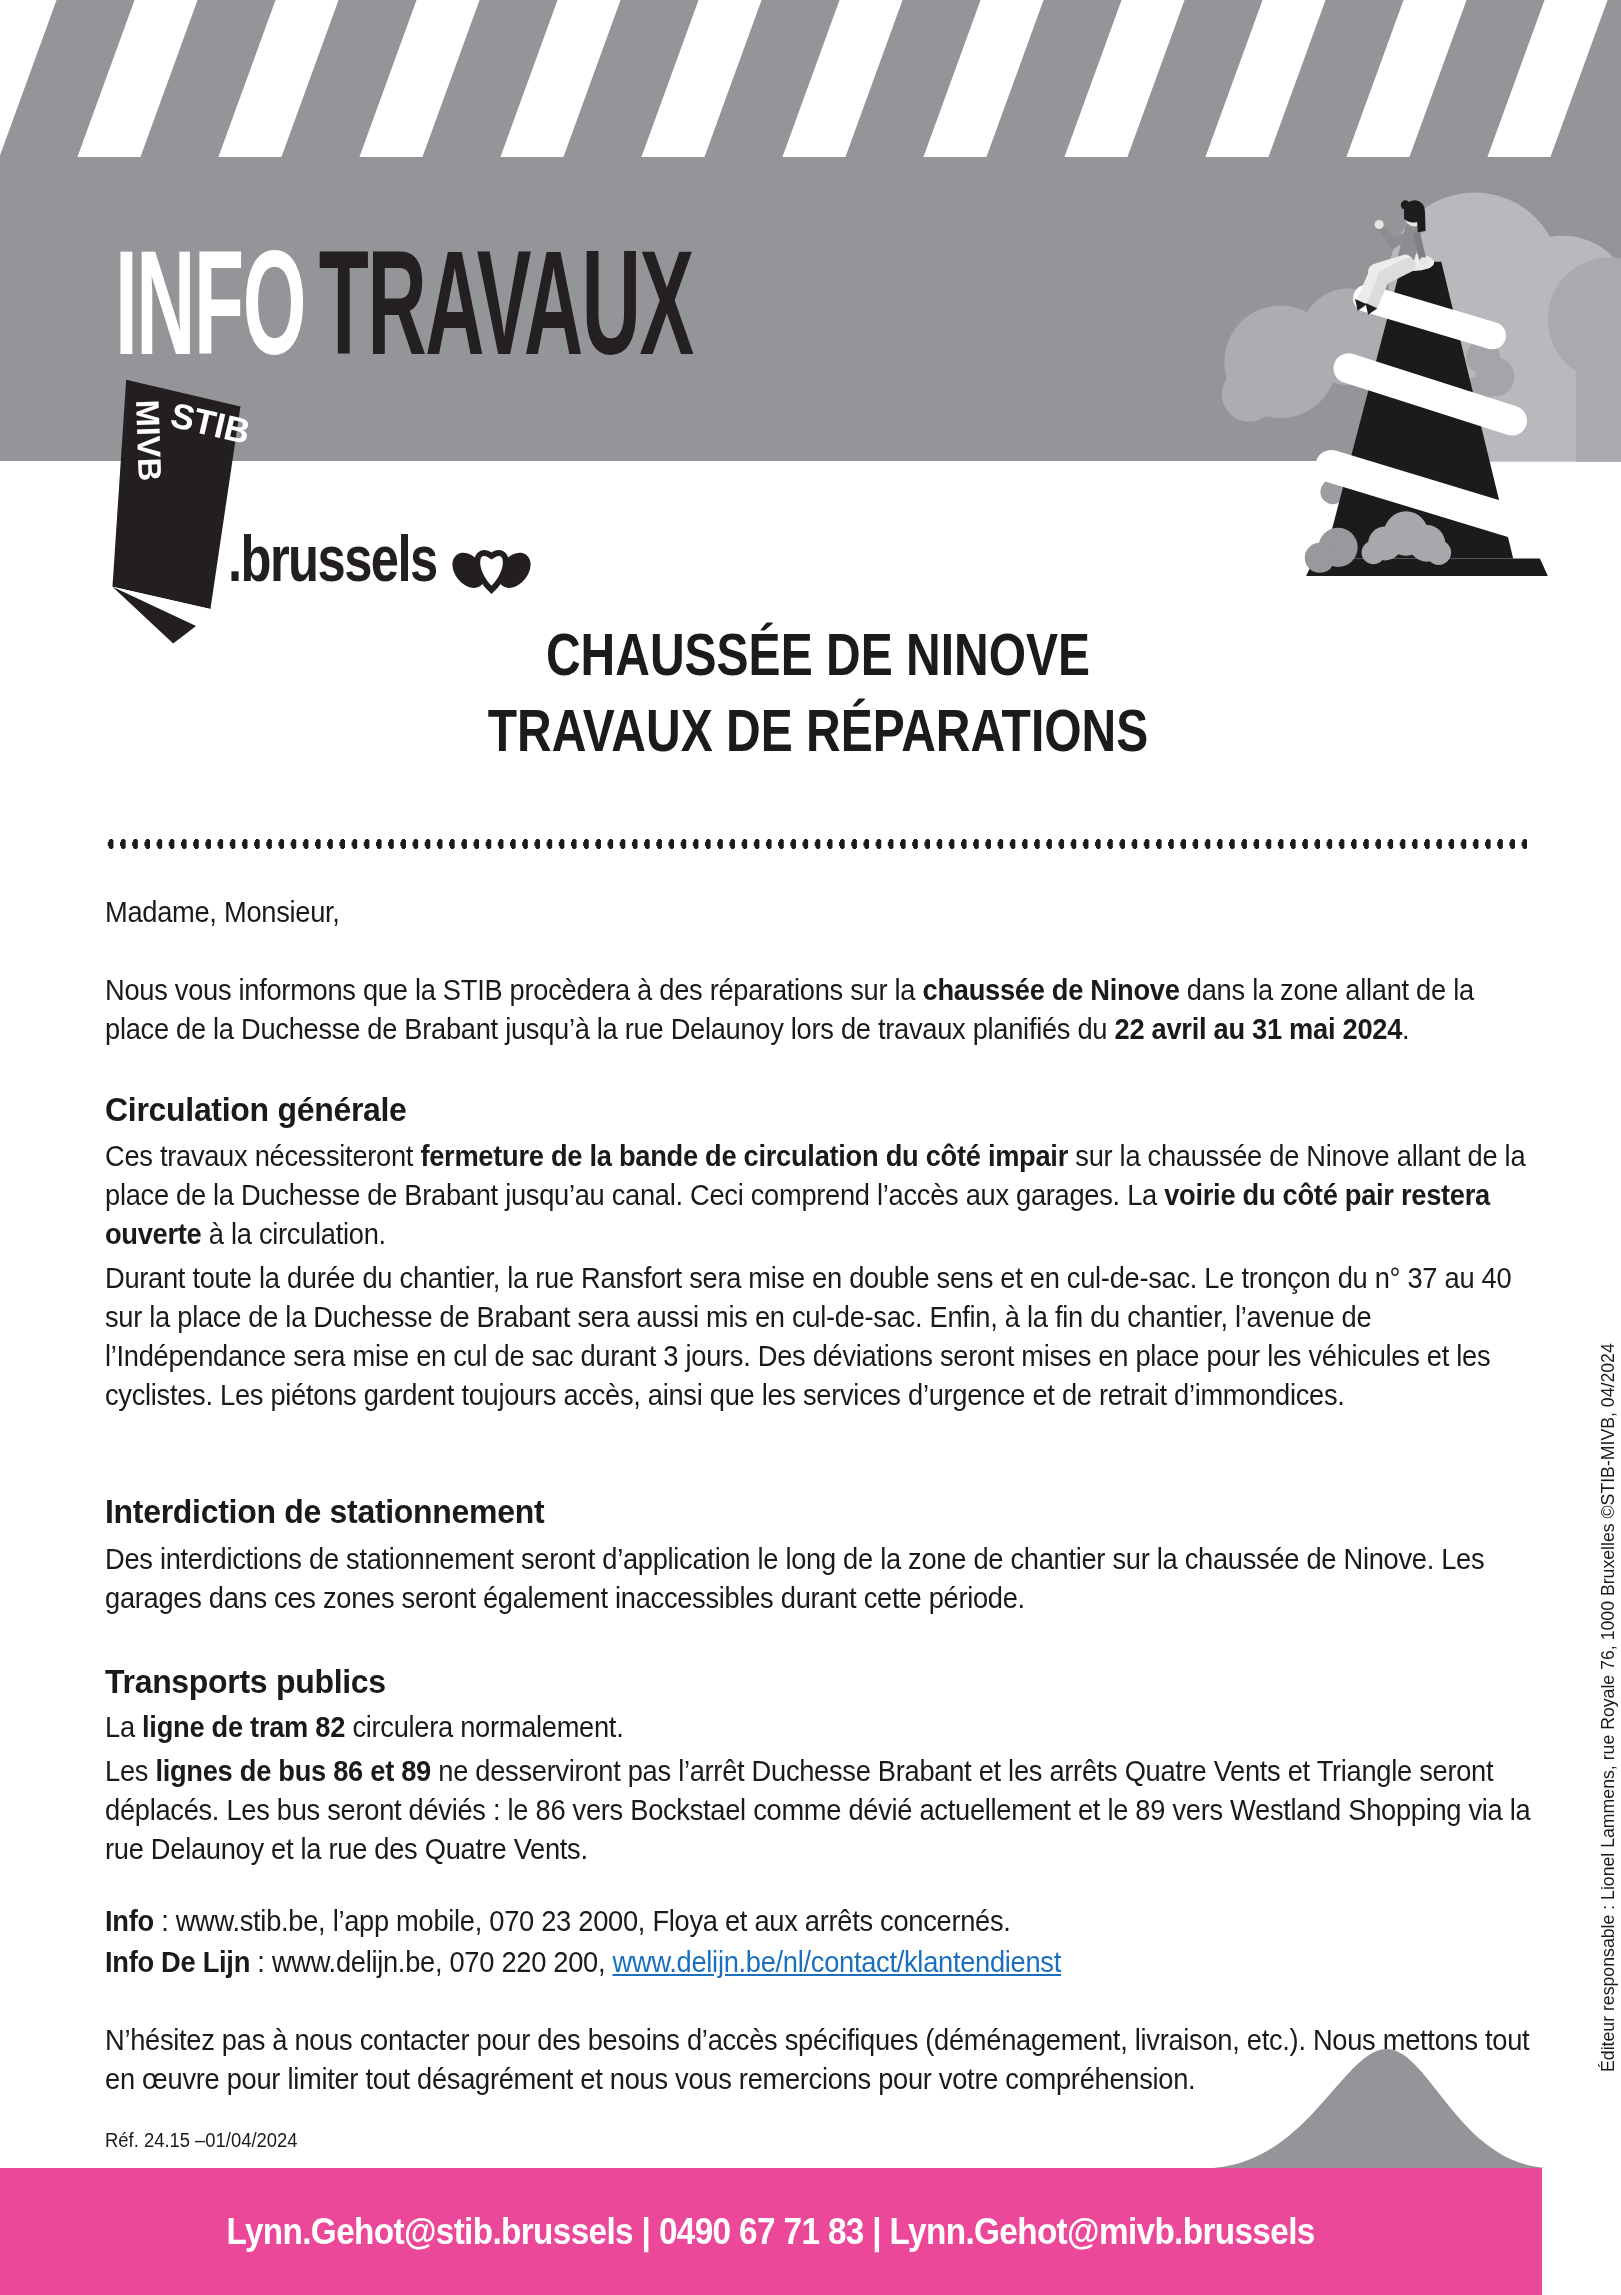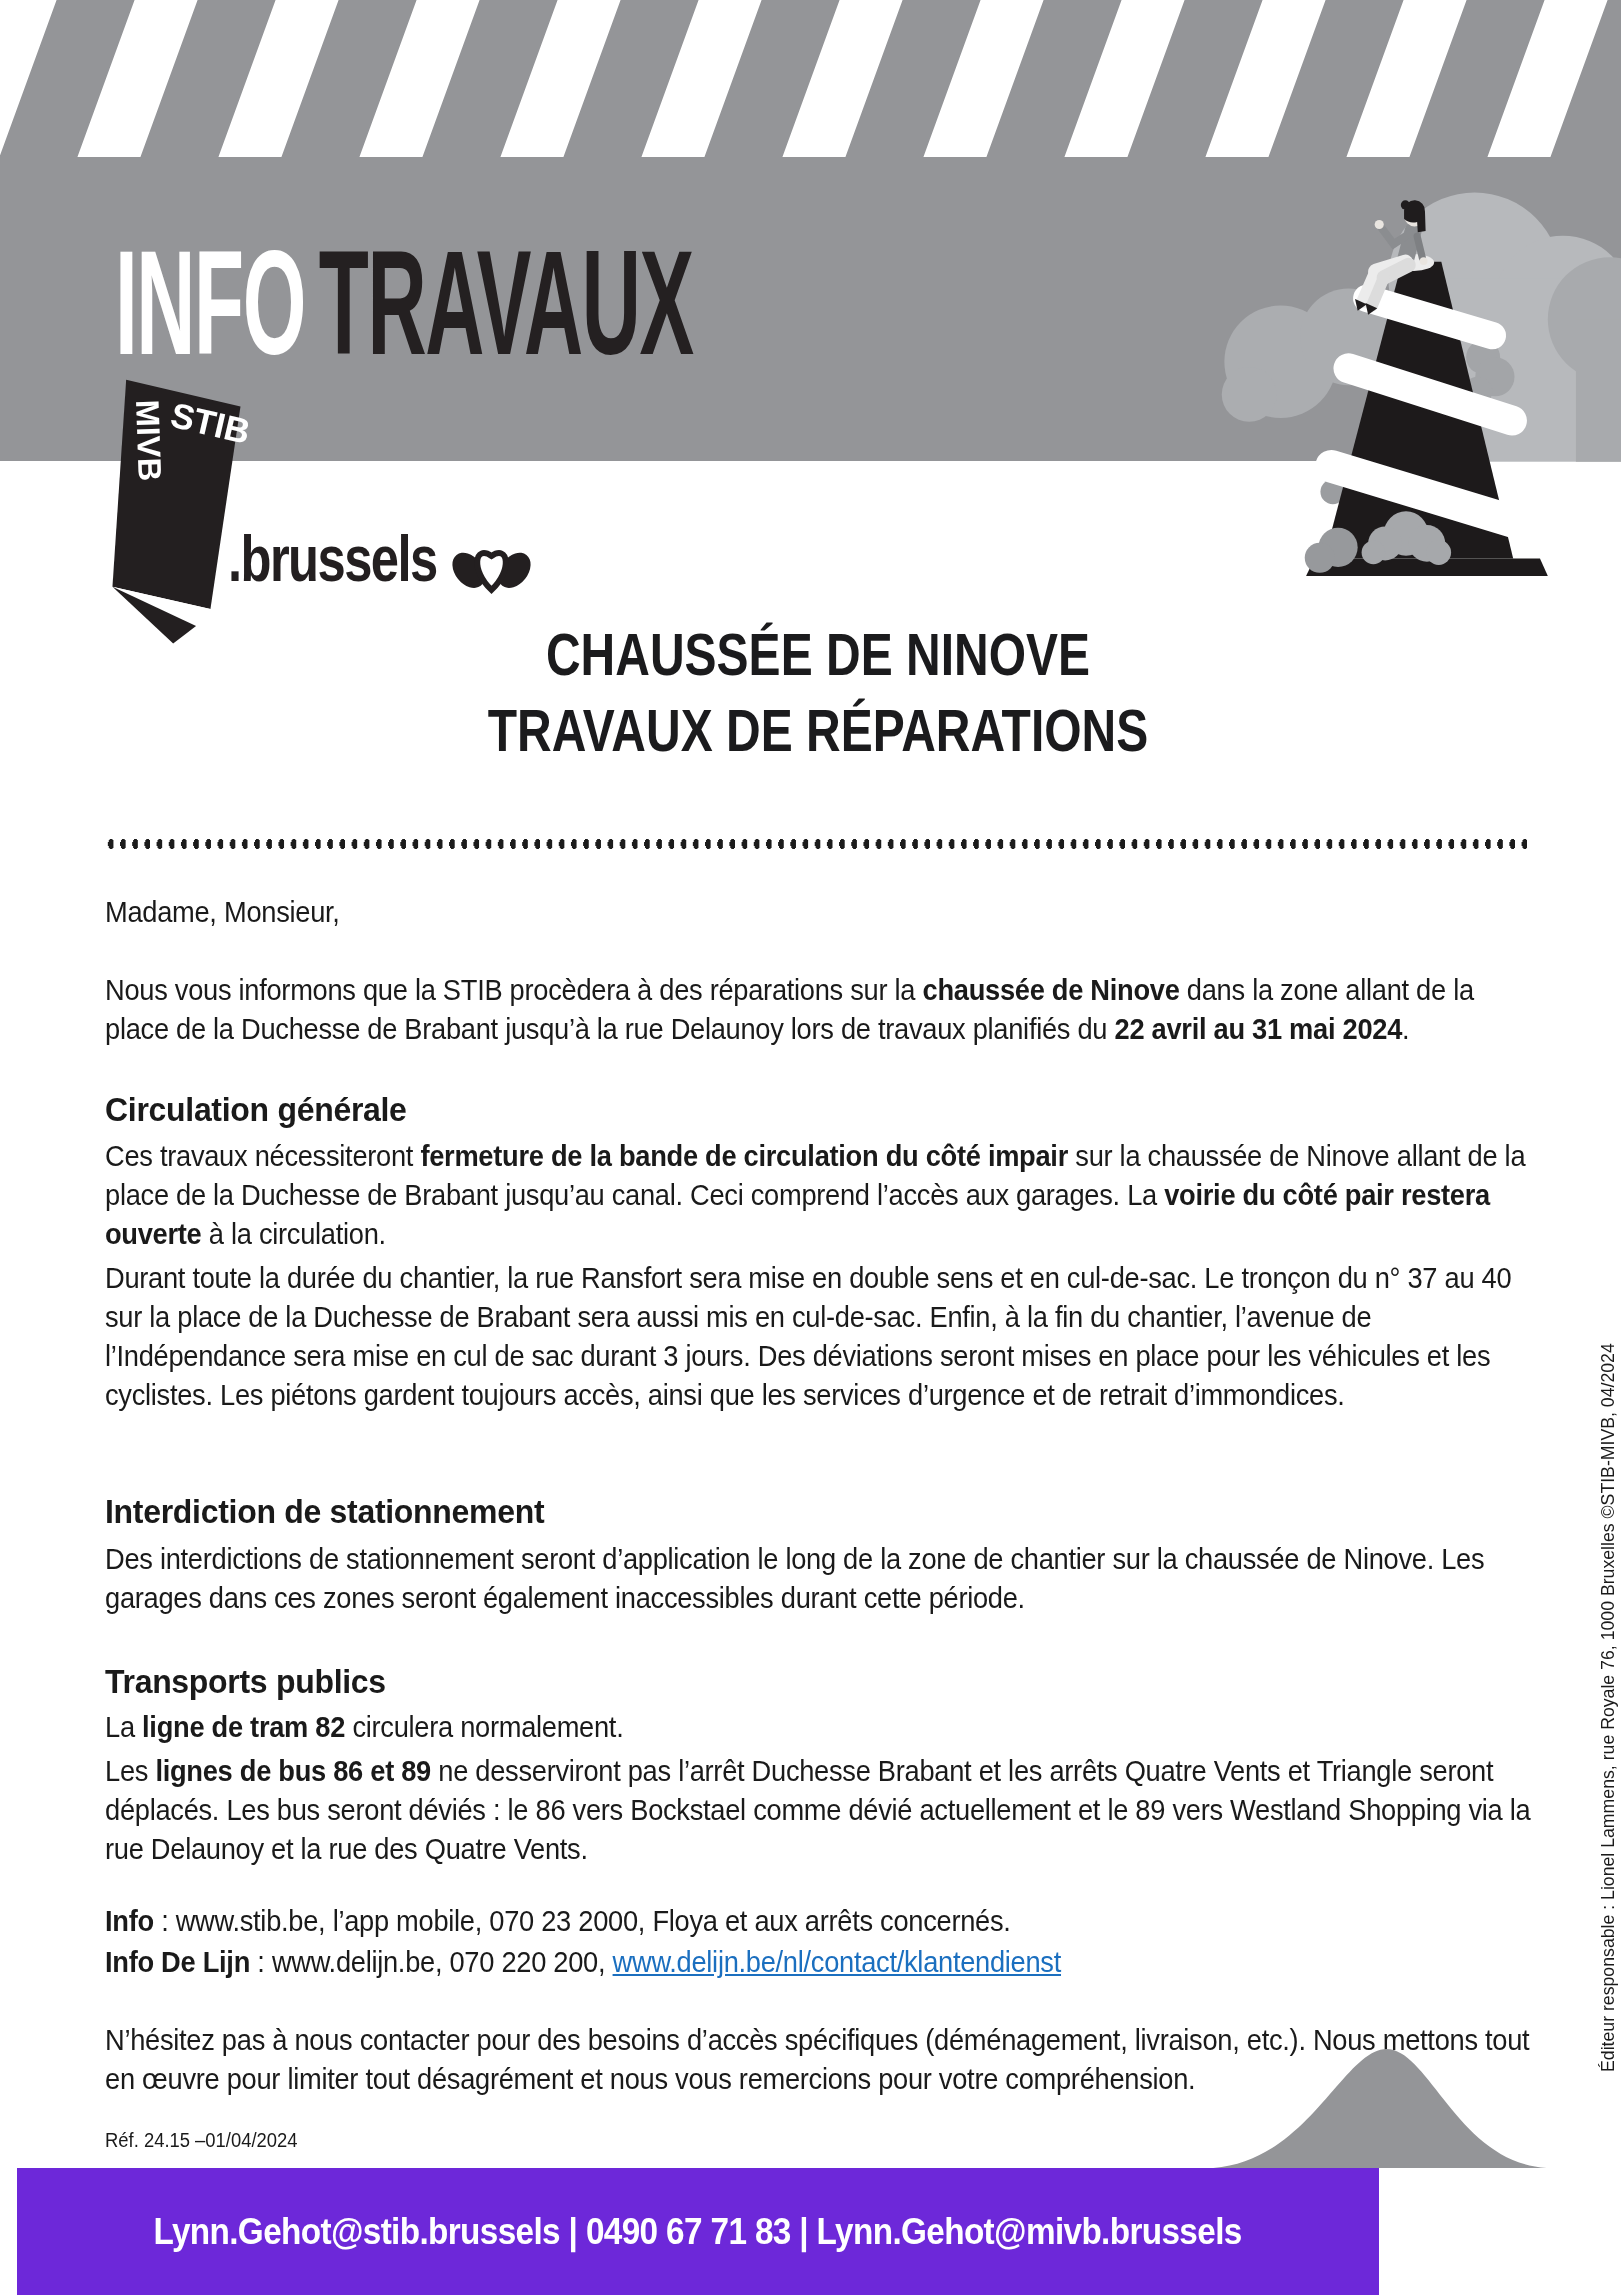--- a/index.html
+++ b/index.html
@@ -48,22 +48,22 @@
   .hd{font-weight:700;font-size:34px;line-height:39px;}
   .link{color:#1b6fbf;text-decoration:underline;cursor:pointer;}
   .ref{font-size:19.6px;line-height:23.6px;letter-spacing:0;}
 
   
   .credit{position:absolute;left:1597px;top:2072px;width:703px;font-size:17.7px;line-height:22px;
           white-space:nowrap;transform:rotate(-90deg);transform-origin:0 0;color:#1a1a1a;}
 
   
   .hill{position:absolute;left:1197px;top:2041px;width:366px;height:127px;}
-  .footer{position:absolute;left:0;top:2168px;width:1362px;height:128px;background:#6d28d9;
-          display:flex;align-items:center;justify-content:center;margin-left:17px;}
+  .footer{position:absolute;left:0;top:2168px;width:1542px;height:128px;background:#ec4899;
+          display:flex;align-items:center;justify-content:center;}
   .footer span{color:#ffffff;font-weight:700;font-size:37px;letter-spacing:-0.7px;
                transform:scaleX(.9);white-space:nowrap;}
 </style>
 </head>
 <body>
 
 <div class="page">
 
   <div class="band">
     <div class="stripes"></div>

